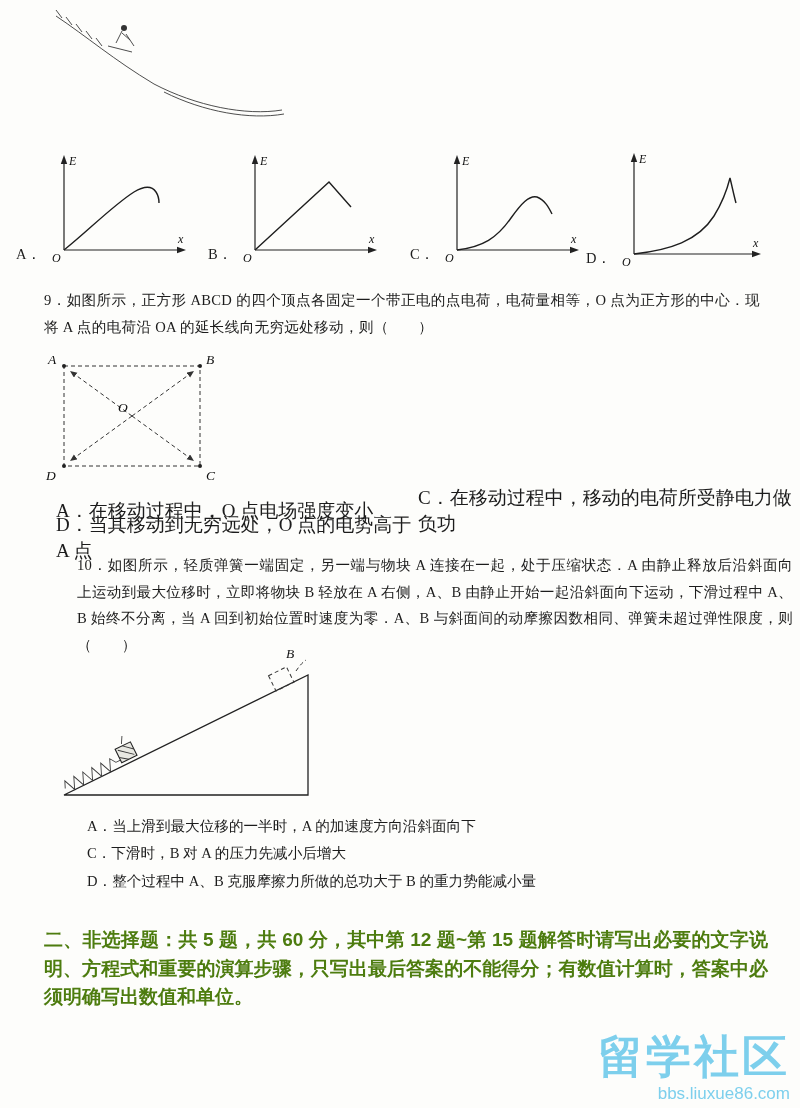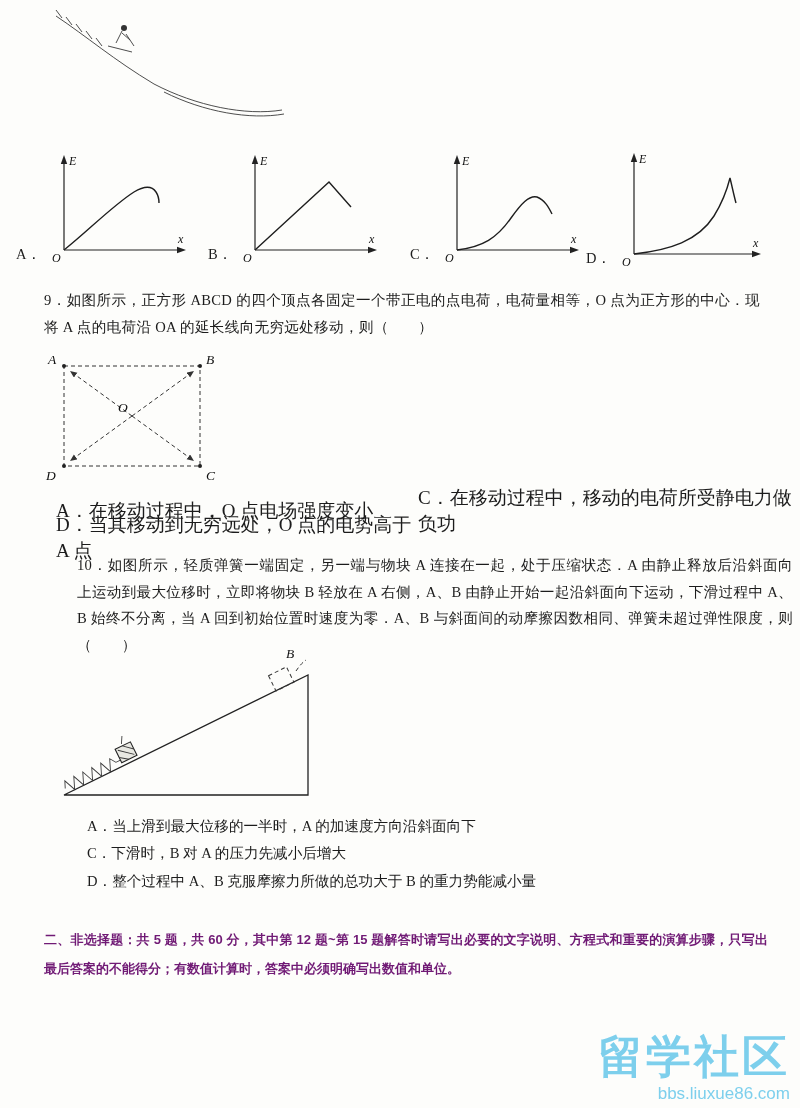--- a/index.html
+++ b/index.html
@@ -28,21 +28,21 @@
   .curve { stroke:#1e1e1e; stroke-width:1.4; fill:none; }
   .glabel { font-family:"Liberation Serif", serif; font-style:italic; font-size:12px; fill:#111; }
   .dash { stroke:#333; stroke-width:1; stroke-dasharray:4,3; fill:none; }
   .sqlabel { font-family:"Liberation Serif", serif; font-style:italic; font-size:13.5px; fill:#111; }
   .corner-dot { fill:#222; }
   .solid { stroke:#222; stroke-width:1.3; fill:none; }
   .thin { stroke:#3a3a3a; stroke-width:0.9; fill:none; }
   .sect {
     position:absolute; left:44px; width:724px;
     font-family:"Liberation Sans", sans-serif; font-weight:bold;
-    font-size:13px; line-height:28.5px; text-align:justify; color:#701a75;
+    font-size:19px; line-height:28.5px; text-align:justify; color:#4d7c0f;
   }
   .watermark {
     position:absolute; right:10px; bottom:4px; text-align:right;
     font-family:"Liberation Sans", sans-serif; color:rgba(118,204,235,0.95);
   }
   .wm-title {
     font-size:45px; font-weight:bold; letter-spacing:3px;
     text-shadow:0 0 1px #ffffff, 0 0 4px rgba(255,255,255,0.85);
   }
   .wm-url { font-size:17px; margin-top:-3px; text-shadow:0 0 1px #ffffff; }

